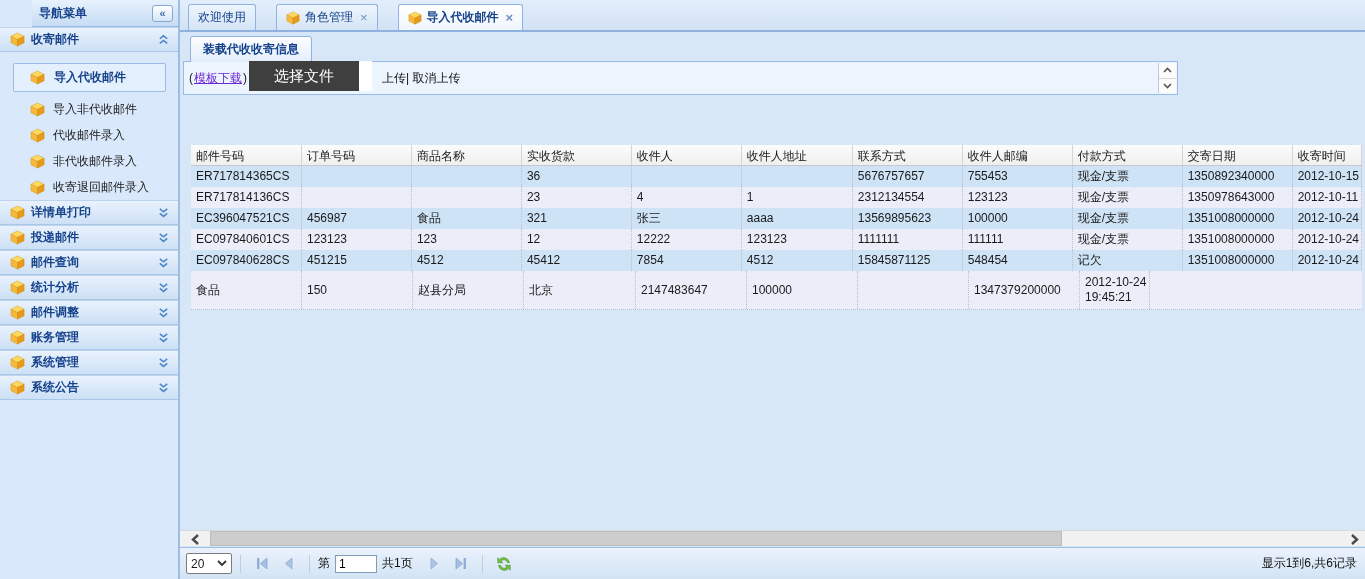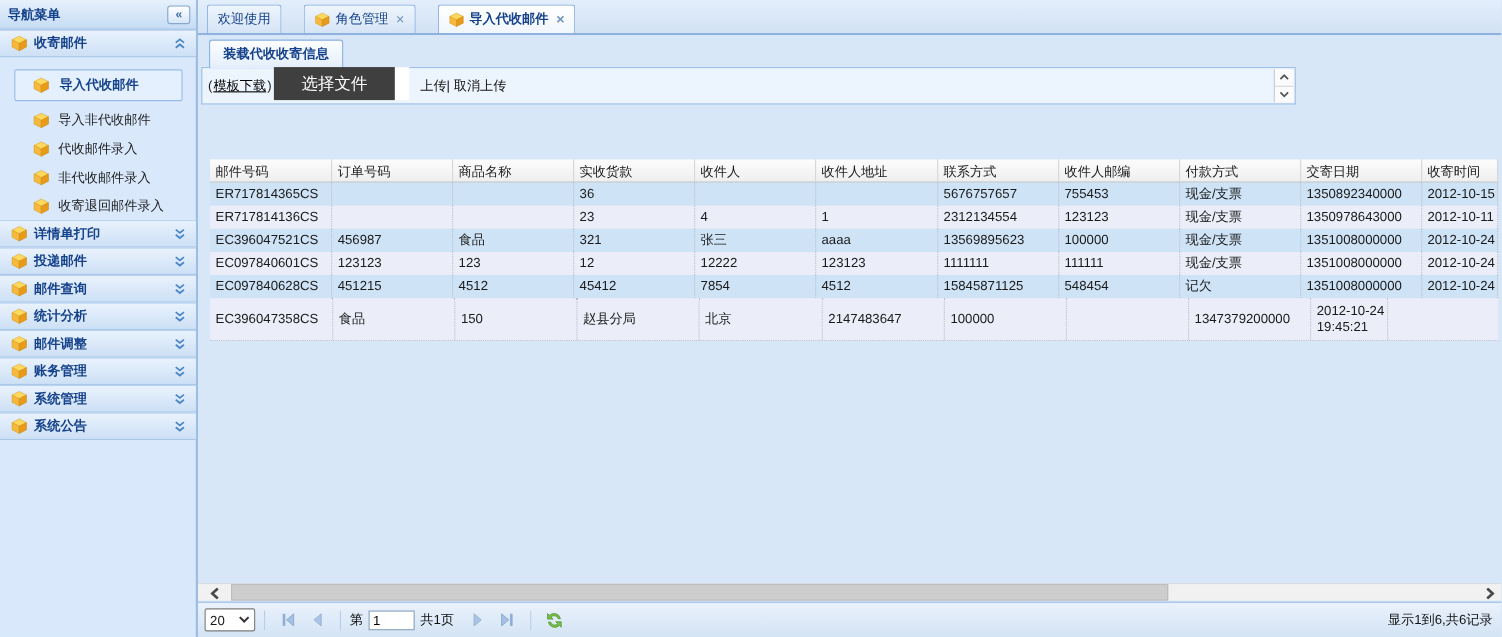--- a/index.html
+++ b/index.html
@@ -2,21 +2,21 @@
 <html><head>
 <meta charset="utf-8">
 <style>
   * { margin:0; padding:0; box-sizing:border-box; }
   html,body { width:1365px; height:579px; overflow:hidden; }
   body { font-family:"Liberation Sans","DejaVu Sans",sans-serif; font-size:12px; color:#1a1a1a; background:#d7e7f8; }
   .app { position:relative; width:1365px; height:579px; display:flex; }
 
   
   .sidebar { width:180px; height:579px; background:#d9e9fb; border-right:2px solid #9dbde2; display:flex; flex-direction:column; flex:0 0 180px; }
-  .sb-header { height:27px; background:linear-gradient(#e6f1fc,#c6dcf4); border-bottom:1px solid #98b8e0; display:flex; align-items:center; padding:0 5px 0 7px; }
+  .sb-header { height:27px; background:linear-gradient(#e6f1fc,#c6dcf4); border-bottom:1px solid #98b8e0; display:flex; align-items:center; padding:0 5px 0 7px;margin-left:32px; }
   .sb-title { font-weight:bold; color:#15428b; flex:1; }
   .sb-collapse { width:21px; height:17px; border:1px solid #87a7cd; border-radius:3px; background:linear-gradient(#ffffff,#d6e6f8); color:#3a6ea5; font-weight:bold; font-size:11px; line-height:14px; cursor:pointer; }
   .sb-sec-header { height:25px; background:linear-gradient(#e9f2fd,#cde0f5); border-bottom:1px solid #aac7e7; border-top:1px solid #bcd4ee; display:flex; align-items:center; padding:0 8px 0 10px; cursor:pointer; }
   .sb-sec-header .sec-label { font-weight:bold; color:#15428b; margin-left:6px; }
   .sb-sec-header .chev { margin-left:auto; display:flex; }
   .sb-body { flex:1; overflow:hidden; padding-top:11px; }
   .sb-item { height:26px; display:flex; align-items:center; padding-left:30px; cursor:pointer; color:#1c1c1c; }
   .sb-item .it-label { margin-left:8px; }
   .sb-item.selected { height:29px; margin:0 12px 4px 13px; padding-left:16px; border:1px solid #99bbe8; border-radius:2px; background:#e4f0fd; font-weight:bold; color:#15428b; }
   .sb-item.selected .it-label { margin-left:9px; }
@@ -30,21 +30,21 @@
   .tab .tab-close { color:#6d91bd; font-size:13px; margin-left:2px; cursor:pointer; }
 
   .content { position:relative; flex:1; background:#d7e7f8; }
 
   
   .loadpanel { position:absolute; left:3px; top:0; width:995px; height:63px; }
   .lp-tabrow { height:30px; border-bottom:1px solid #99bbe8; position:relative; }
   .lp-tab { position:absolute; left:7px; top:4px; height:27px; padding:0 12px; line-height:25px; border:1px solid #8db2e3; border-radius:3px 3px 0 0; background:linear-gradient(#fdfeff,#e3eefb); font-weight:bold; color:#15428b; cursor:pointer; }
   .lp-row { height:33px; border:1px solid #99bbe8; border-top:none; background:#ecf4fd; display:flex; align-items:center; position:relative; padding-left:5px; }
   .tpl-paren { color:#222; }
-  .tpl-link { color:#000000; text-decoration:underline; cursor:pointer; margin:0 1px; }
+  .tpl-link { color:#6d28d9; text-decoration:underline; cursor:pointer; margin:0 1px; }
   .choose-file { position:relative; top:-2px; margin-left:2px; width:110px; height:30px; background:#3f3f3f; color:#ffffff; border:none; font-size:15px; font-family:inherit; cursor:pointer; }
   .file-sliver { position:relative; top:-2px; width:13px; height:30px; background:#ffffff; }
   .up-links { margin-left:10px; color:#111; }
   .up-links a { color:#111; text-decoration:none; cursor:pointer; }
   .spinner { position:absolute; right:1px; top:1px; width:18px; height:30px; background:#f4f4f4; border-left:1px solid #c0c6d4; display:flex; flex-direction:column; }
   .spin-btn { flex:1; display:flex; align-items:center; justify-content:center; background:#fbfbfb; cursor:pointer; }
   .spin-btn + .spin-btn { border-top:1px solid #d8d8d8; }
 
   
   .grid { position:absolute; left:0; top:113px; width:1182px;padding-left:11px; }
@@ -393,21 +393,20 @@
               <div class="td" style="width:111px">45412</div>
               <div class="td" style="width:111px">7854</div>
               <div class="td" style="width:112px">4512</div>
               <div class="td" style="width:111px">15845871125</div>
               <div class="td" style="width:111px">548454</div>
               <div class="td" style="width:111px">记欠</div>
               <div class="td" style="width:111px">1351008000000</div>
               <div class="td" style="width:70px">2012-10-24</div>
             </div>
             <div class="tr even tall">
-              <div class="td" style="width:112px">EC396047358CS</div>
               <div class="td" style="width:111px">食品</div>
               <div class="td" style="width:111px">150</div>
               <div class="td" style="width:111px">赵县分局</div>
               <div class="td" style="width:112px">北京</div>
               <div class="td" style="width:111px">2147483647</div>
               <div class="td" style="width:111px">100000</div>
               <div class="td" style="width:111px"></div>
               <div class="td" style="width:111px">1347379200000</div>
               <div class="td wrap" style="width:70px">2012-10-24 19:45:21</div>
             </div>

